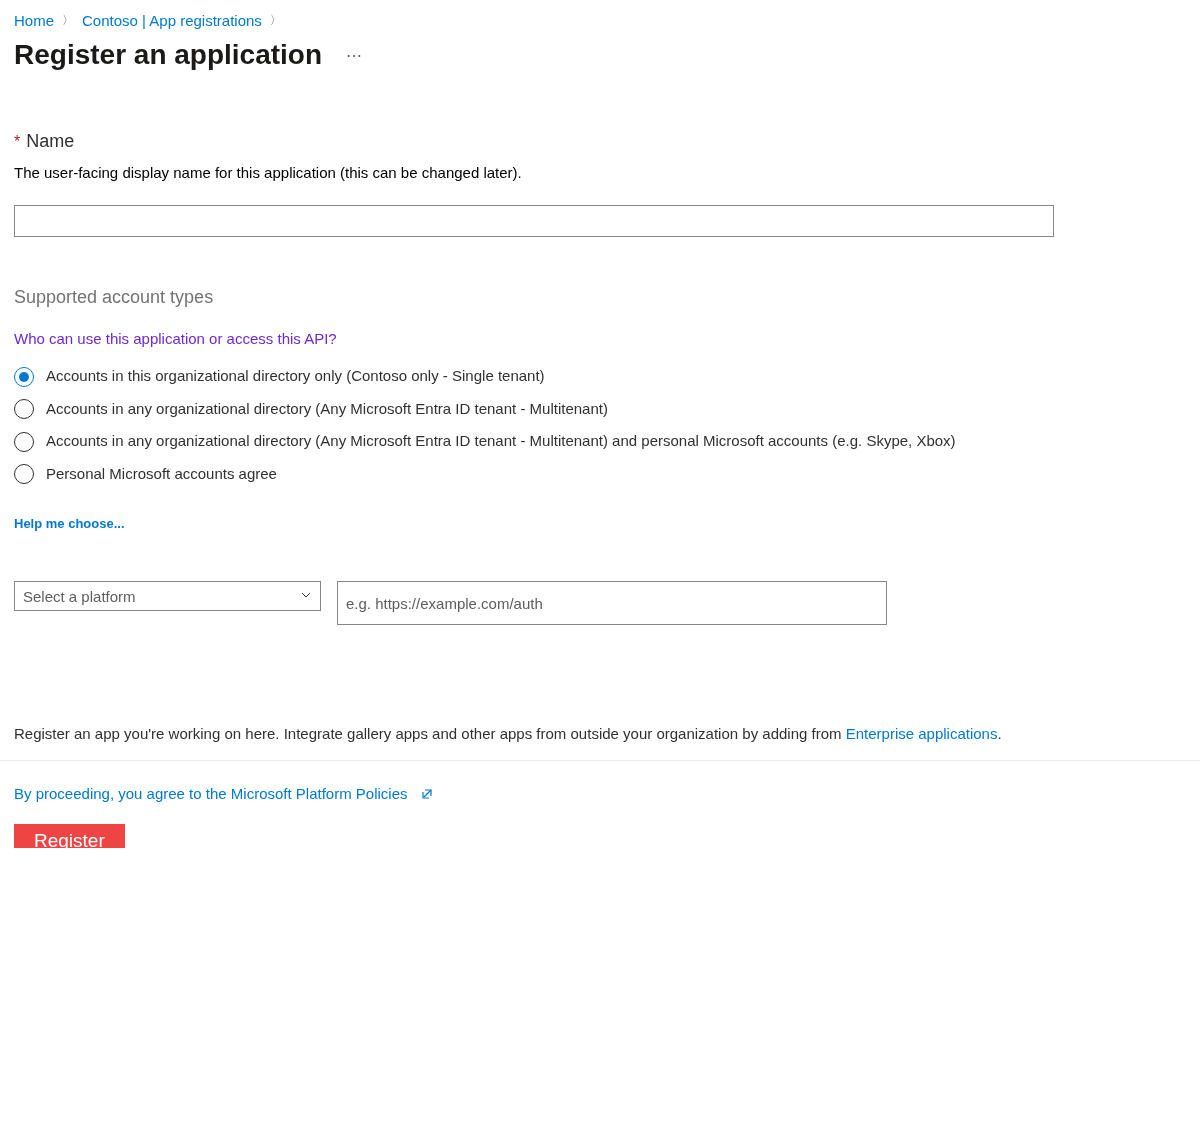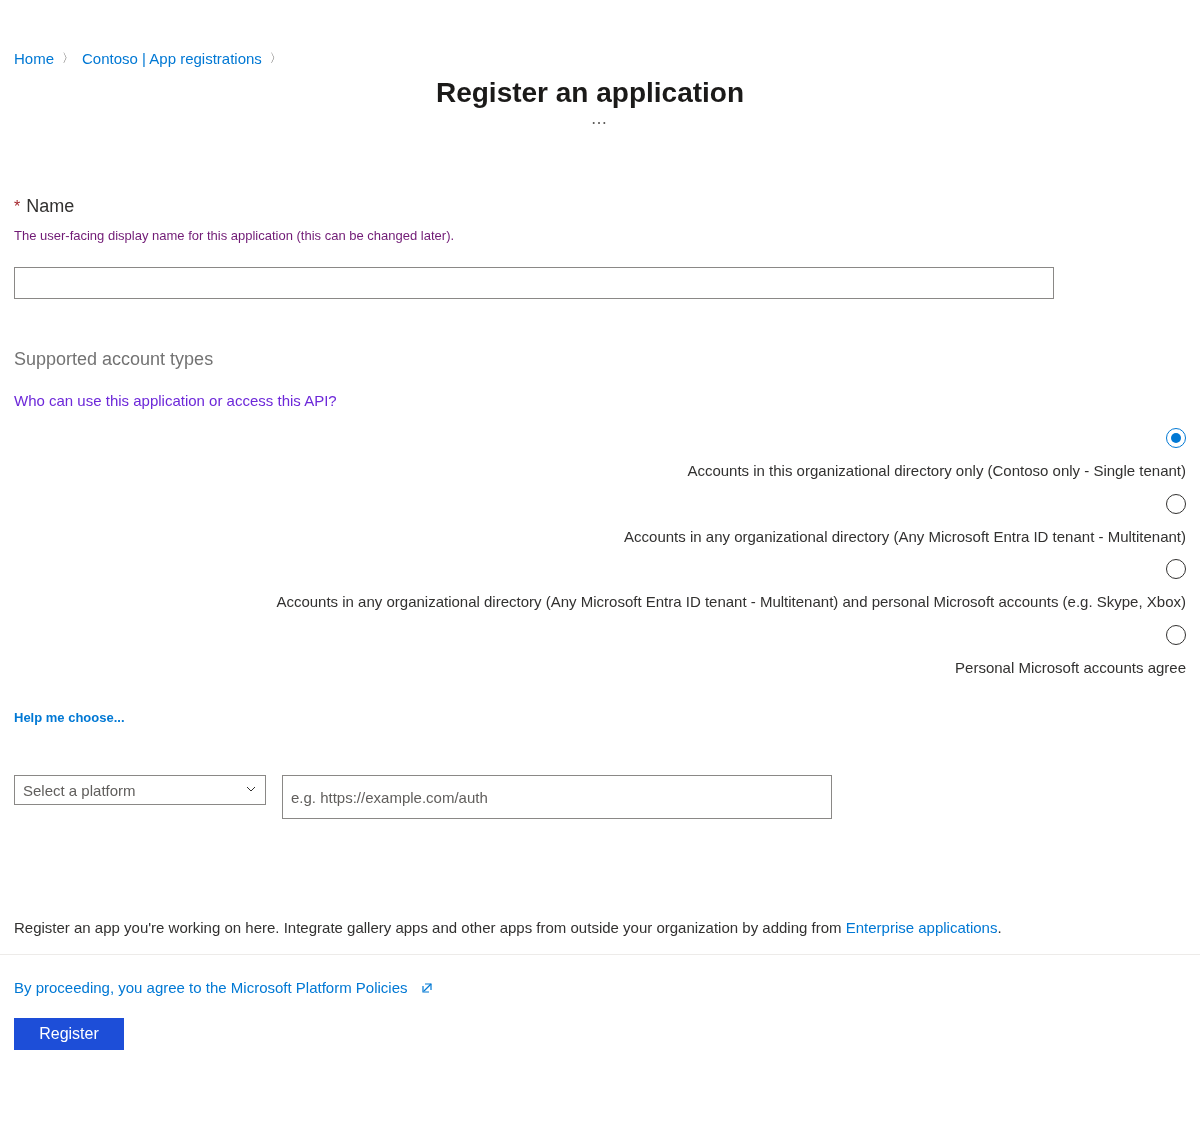--- a/index.html
+++ b/index.html
@@ -12,39 +12,37 @@
       width: 1200px;
     }
     a { color: #0078d4; text-decoration: none; cursor: pointer; }
 
     .breadcrumb {
       display: flex;
       align-items: center;
       gap: 8px;
       font-size: 15px;
       margin-bottom: 10px;
-      margin-top: 38px;
     }
     .breadcrumb .chev {
       color: #605e5c;
       font-size: 12px;
     }
 
     h1.page-title {
       font-size: 28px;
       font-weight: 600;
       color: #1b1a19;
       display: inline-block;
       margin-right: 20px;
     }
     .title-row {
       display: flex;
       align-items: center;
       margin-bottom: 60px;
-      flex-direction: column;
     }
     .more-icon {
       color: #605e5c;
       font-size: 16px;
       letter-spacing: 2px;
       cursor: pointer;
       padding: 4px;
     }
 
     .section { margin-bottom: 50px; }
@@ -53,22 +51,22 @@
       align-items: baseline;
       gap: 6px;
       margin-bottom: 10px;
     }
     .required-star { color: #a4262c; font-size: 16px; }
     .field-label {
       font-size: 18px;
       color: #323130;
     }
     .field-desc {
-      font-size: 13px;
-      color: #701a75;
+      font-size: 15px;
+      color: #000000;
       margin-bottom: 22px;
       line-height: 1.4;
     }
     input.text-input {
       width: 1040px;
       height: 32px;
       border: 1px solid #8a8886;
       padding: 4px 8px;
       font-size: 14px;
       font-family: inherit;
@@ -82,23 +80,22 @@
     }
     .section-sub {
       font-size: 15px;
       color: #6d28d9;
       margin-bottom: 18px;
     }
 
     .radio-group { display: flex; flex-direction: column; gap: 10px; margin-bottom: 30px; }
     .radio-item {
       display: flex;
-      align-items: flex-end;
+      align-items: center;
       gap: 12px;
-      flex-direction: column;
     }
     .radio-circle {
       width: 20px;
       height: 20px;
       border: 1px solid #323130;
       border-radius: 50%;
       flex-shrink: 0;
       position: relative;
       margin-top: 1px;
       cursor: pointer;
@@ -124,21 +121,21 @@
     }
 
     .help-link { font-size: 13px; font-weight: bold; }
 
     .redirect-row {
       display: flex;
       gap: 16px;
       margin-top: 22px;
     }
     .select-box {
-      width: 252px;
+      width: 307px;
       height: 30px;
       border: 1px solid #8a8886;
       display: flex;
       align-items: center;
       justify-content: space-between;
       padding: 0 8px;
       font-size: 15px;
       color: #605e5c;
       cursor: pointer;
       background: #fff;
@@ -177,29 +174,29 @@
       align-items: center;
       gap: 12px;
     }
     .ext-icon {
       width: 14px; height: 14px;
       display: inline-block;
     }
     .ext-icon svg { stroke: #0078d4; }
 
     button.primary {
-      background: #1d4ed8;
+      background: #ef4444;
       color: #fff;
       border: none;
       padding: 6px 20px;
-      font-size: 16px;
+      font-size: 19px;
       font-family: inherit;
       cursor: pointer;
       min-width: 110px;
-      height: 32px;
+      height: 24px;
     }
   </style>
 </head>
 <body>
 
 
 
 
 <nav class="breadcrumb">
   <a>Home</a>

